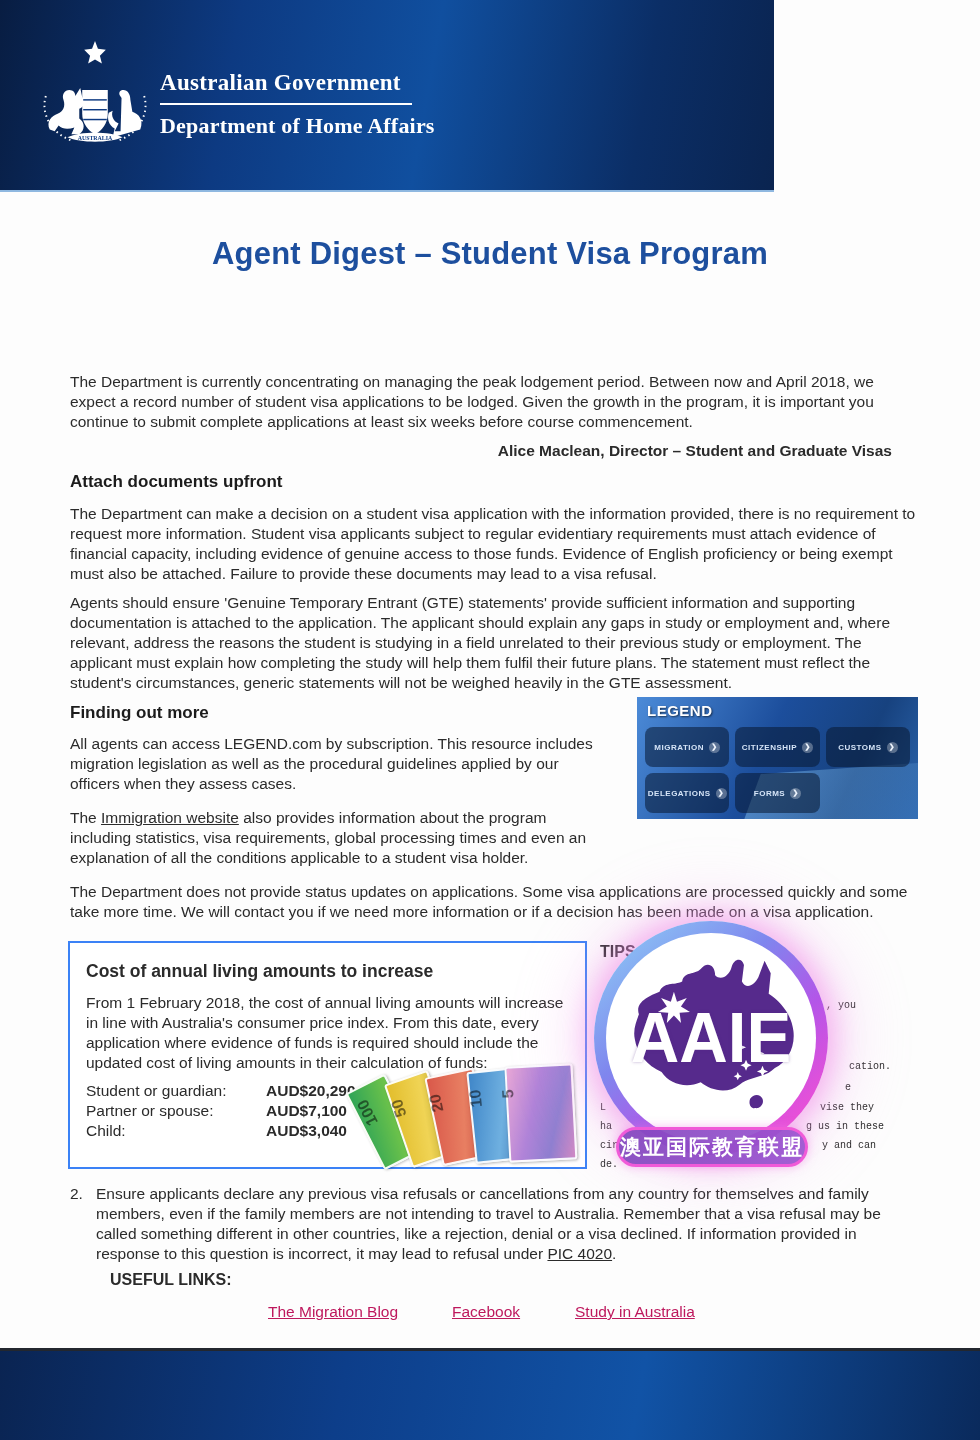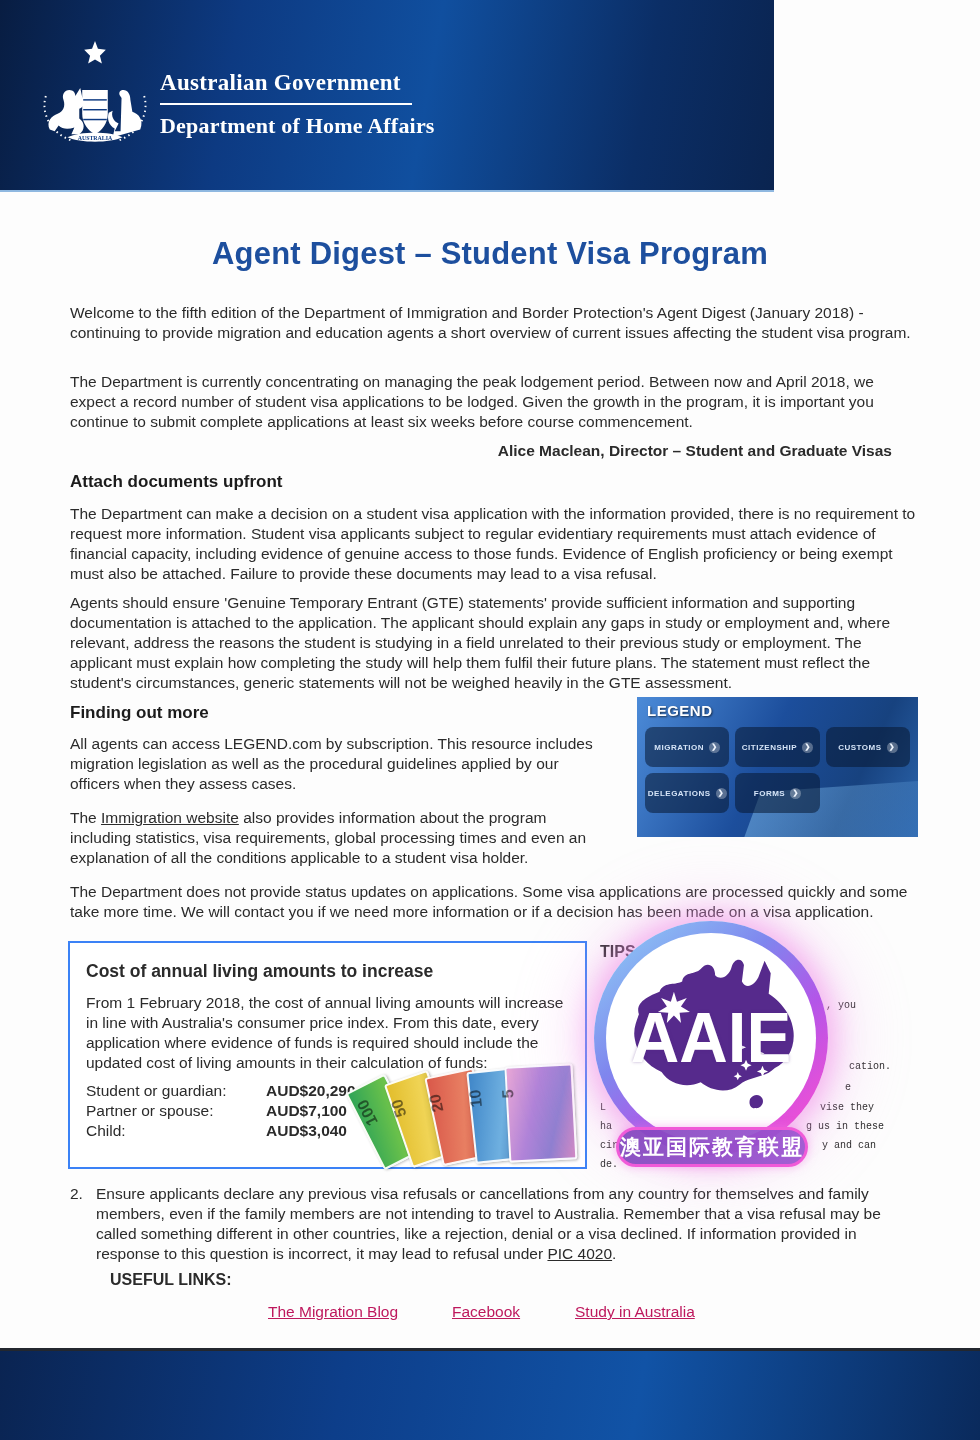--- a/index.html
+++ b/index.html
@@ -35,21 +35,21 @@
   .h-sec { font-size:17px; font-weight:bold; color:#1c1c1c; }
   .h-attach { left:70px; top:472px; }
   .p-attach1 { left:70px; top:504px; width:848px; }
   .p-attach2 { left:70px; top:593px; width:848px; }
   .finding-sec { left:70px; top:697px; width:848px; }
   .finding-sec h2 { margin:6px 0 11px 0; }
   .finding-sec p { margin-bottom:14px; }
   a.doclink { color:#2b2b2b; text-decoration:underline; cursor:pointer; }
 
   
-  .legend-panel { float:right; width:281px; height:140px; margin:0 0 12px 27px; position:relative;
+  .legend-panel { float:right; width:281px; height:122px; margin:0 0 12px 27px; position:relative;
     background:linear-gradient(115deg,#4c8bd8 0%,#1c4e9c 45%,#17427f 75%,#2c66ae 100%); overflow:hidden; }
   .legend-panel::after { content:""; position:absolute; right:-30px; bottom:-18px; width:200px; height:70px;
     background:linear-gradient(100deg,rgba(120,180,230,.55),rgba(60,120,190,.25)); transform:skew(-20deg,-4deg); }
   .legend-title { position:absolute; left:10px; top:5px; color:#fff; font-weight:bold; font-size:15px;
     letter-spacing:.5px; text-shadow:1px 1px 2px rgba(0,0,0,.6); }
   .legend-grid { position:absolute; left:8px; top:30px; width:265px; display:grid;
     grid-template-columns:repeat(3,1fr); gap:6px; z-index:2; }
   .legend-tile { height:40px; background:rgba(7,23,50,.55); display:flex; align-items:center; justify-content:center;
     color:#d5e4f7; font-size:8px; font-weight:bold; letter-spacing:.5px;border-radius:8px; }
   .legend-tile.empty { background:transparent; }
@@ -129,21 +129,20 @@
       <text x="60" y="103" font-size="6" text-anchor="middle" fill="#0d3a82" font-family="Liberation Serif, serif" font-weight="bold">AUSTRALIA</text>
     </svg>
     <div class="header-text">
       <div class="agency">Australian Government</div>
       <div class="hdr-divider"></div>
       <div class="dept">Department of Home Affairs</div>
     </div>
   </div>
 
   <h1 class="doc-title">Agent Digest – Student Visa Program</h1>
-  <p class="bodytext abs p-intro1">Welcome to the fifth edition of the Department of Immigration and Border Protection's Agent Digest (January 2018) - continuing to provide migration and education agents a short overview of current issues affecting the student visa program.</p>
   <p class="bodytext abs p-intro2">The Department is currently concentrating on managing the peak lodgement period. Between now and April 2018, we expect a record number of student visa applications to be lodged. Given the growth in the program, it is important you continue to submit complete applications at least six weeks before course commencement.</p>
   <div class="bodytext abs byline">Alice Maclean, Director – Student and Graduate Visas</div>
 
   <h2 class="h-sec abs h-attach">Attach documents upfront</h2>
   <p class="bodytext abs p-attach1">The Department can make a decision on a student visa application with the information provided, there is no requirement to request more information. Student visa applicants subject to regular evidentiary requirements must attach evidence of financial capacity, including evidence of genuine access to those funds. Evidence of English proficiency or being exempt must also be attached. Failure to provide these documents may lead to a visa refusal.</p>
   <p class="bodytext abs p-attach2">Agents should ensure 'Genuine Temporary Entrant (GTE) statements' provide sufficient information and supporting documentation is attached to the application. The applicant should explain any gaps in study or employment and, where relevant, address the reasons the student is studying in a field unrelated to their previous study or employment. The applicant must explain how completing the study will help them fulfil their future plans. The statement must reflect the student's circumstances, generic statements will not be weighed heavily in the GTE assessment.</p>
 
   <section class="abs finding-sec">
     <div class="legend-panel">
       <div class="legend-title">LEGEND</div>

